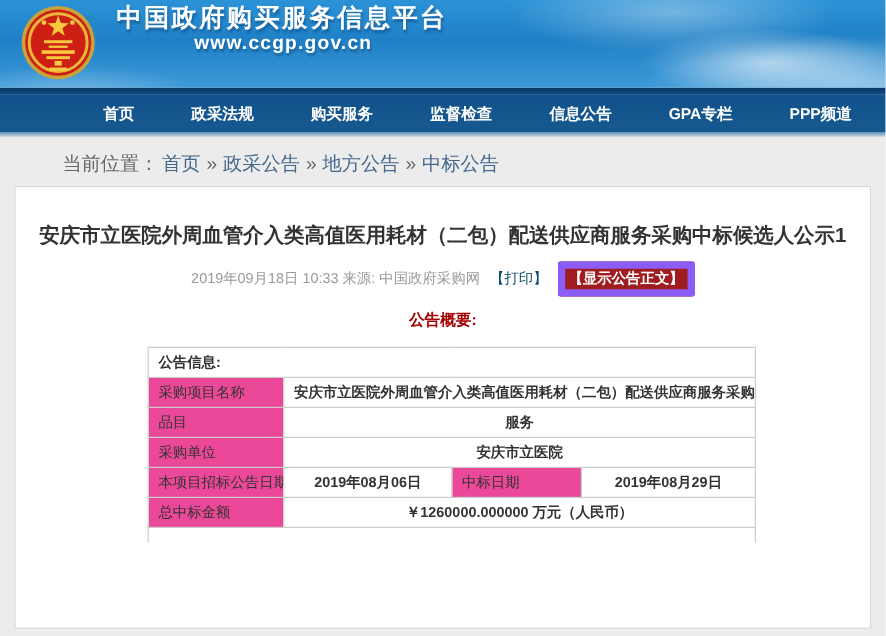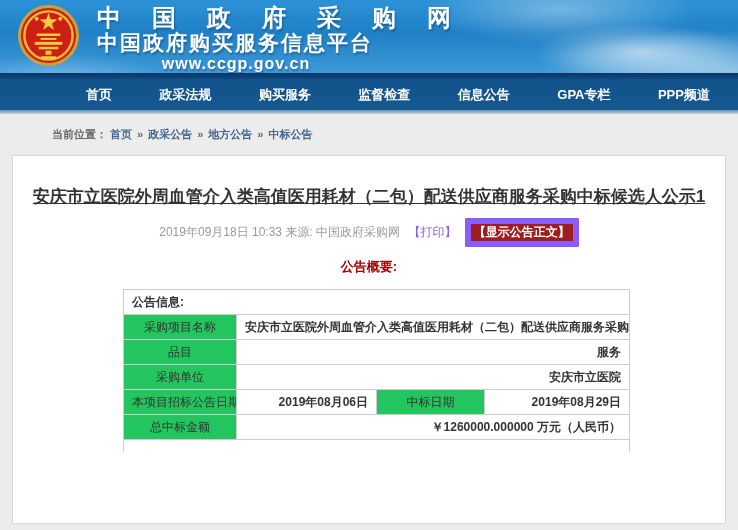--- a/index.html
+++ b/index.html
@@ -31,48 +31,48 @@
   .navy-strip { height:6px; background:linear-gradient(180deg,#0a3566,#0f4a80); }
   .nav {
     height:31px; background:linear-gradient(180deg,#11518b,#16598f);
     display:flex; align-items:center; justify-content:space-between;
     padding:0 28px 0 86px;
   }
   .nav-item { color:#fff; font-size:13px; font-weight:bold; cursor:pointer; white-space:nowrap; }
   .nav-fade { height:4px; background:linear-gradient(180deg,#5e8db5,#c9d6e2); }
 
   
-  .breadcrumb { padding:13px 0 0 52px; font-size:11px; color:#666; height:41px;font-weight:bold; }
+  .breadcrumb { padding:13px 0 0 52px; font-size:16px; color:#666; height:41px; }
   .crumb-link { color:#45678e; cursor:pointer; margin:0 3px; }
   .crumb-link:first-of-type { margin-left:5px; }
   .crumb-sep { color:#666; margin:0 2px; }
 
   
   .panel {
     margin:0 12px; background:#fff; border:1px solid #d8d8d8;
     height:369px; overflow:hidden;
   }
   .article-title {
     margin:27px auto 0; width:680px; text-align:center;
-    font-size:17px; font-weight:bold; color:#333; line-height:28px;text-decoration:underline;
+    font-size:17px; font-weight:bold; color:#333; line-height:28px;
   }
   .meta { text-align:center; margin-top:13px; font-size:12px; color:#999; }
-  .meta-print { color:#8b5cf6; margin:0 5px; cursor:pointer; }
+  .meta-print { color:#0c4a6e; margin:0 5px; cursor:pointer; }
   .meta-badge {
     background:#a01d1f; color:#fff; border:6px solid #8b5cf6;
     padding:1px 3px 2px; font-weight:bold; cursor:pointer; border-radius:2px;
   }
   .summary-heading { text-align:center; margin-top:17px; font-size:13px; font-weight:bold; color:#a30000; }
 
   
   table.info { margin:13px 0 0 110px; width:506px; border-collapse:collapse; table-layout:fixed; font-size:12px; }
   table.info td { border:1px solid #ccc; height:25px; padding:2px 8px; color:#333; overflow:hidden; white-space:nowrap;margin-top:14px; }
   td.sect { font-weight:bold; padding-left:11px; background:#fff; }
-  td.lbl { background:#22c55e; color:#555; text-align:center; }
-  td.val { font-weight:bold; text-align:right; }
+  td.lbl { background:#ec4899; color:#555; text-align:left; }
+  td.val { font-weight:bold; text-align:center; }
   tr.cut td { height:12px; border-bottom:none; }
 </style>
 </head>
 <body>
 
 <div class="banner">
   <div class="logo-wrap">
     <svg class="emblem" viewBox="0 0 64 64">
       <circle cx="32" cy="32" r="31" fill="#c9a23a"></circle>
       <circle cx="32" cy="32" r="28" fill="#ce1f14"></circle>
@@ -81,21 +81,20 @@
       <circle cx="20" cy="15" r="2" fill="#f6c93e"></circle>
       <circle cx="44" cy="15" r="2" fill="#f6c93e"></circle>
       <rect x="20" y="30" width="24" height="2.5" fill="#f6c93e"></rect>
       <rect x="24" y="34.5" width="16" height="2" fill="#f6c93e"></rect>
       <rect x="18" y="38.5" width="28" height="3" fill="#f6c93e"></rect>
       <rect x="22" y="43.5" width="20" height="2.5" fill="#f6c93e"></rect>
       <rect x="29" y="47.5" width="6" height="4" fill="#f6c93e"></rect>
       <rect x="24" y="53" width="16" height="3" rx="1.5" fill="#f6c93e"></rect>
     </svg>
     <div class="site-lines">
-      <div class="site-line1">中国政府采购网</div>
       <div class="site-line2">中国政府购买服务信息平台</div>
       <div class="site-line3">www.ccgp.gov.cn</div>
     </div>
   </div>
 </div>
 
 <div class="navy-strip"></div>
 <div class="nav">
   <div class="nav-item">首页</div>
   <div class="nav-item">政采法规</div>

